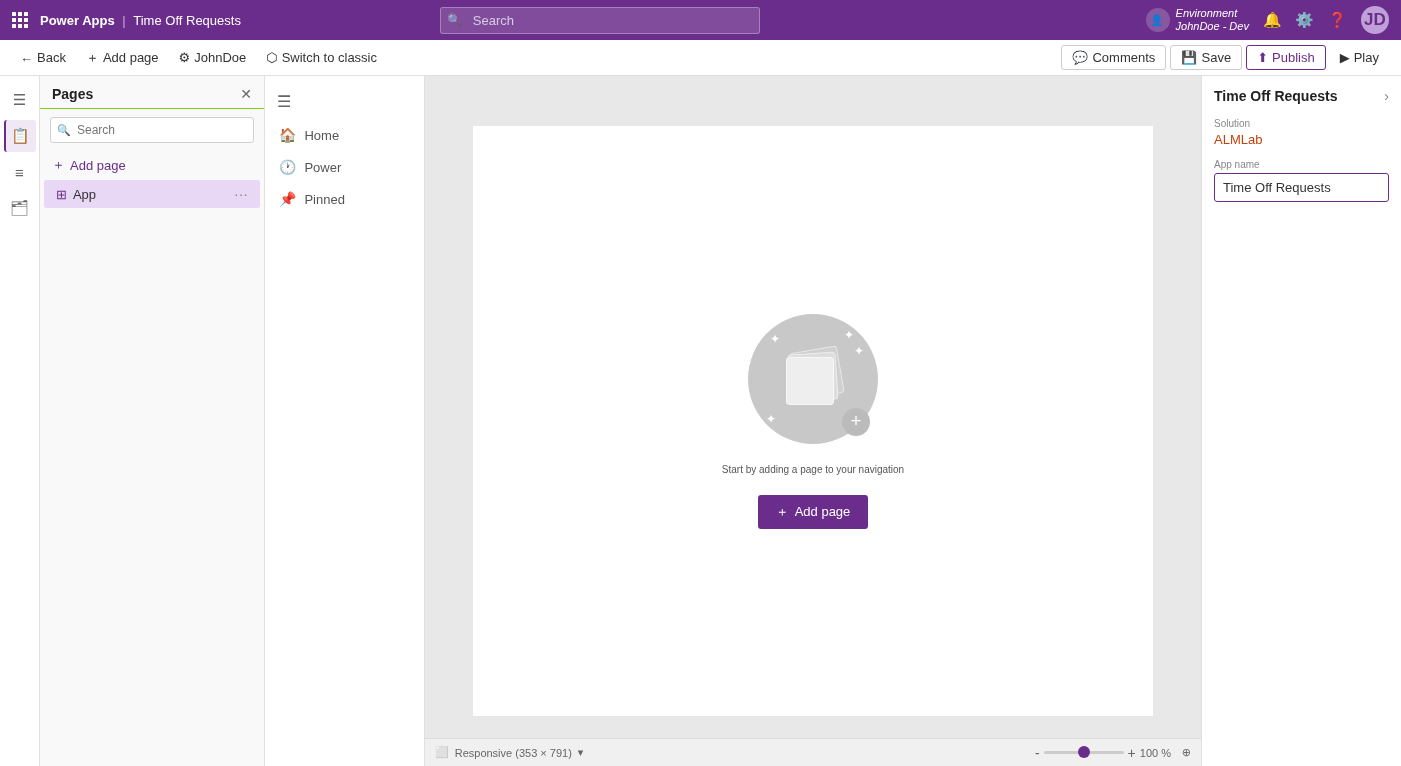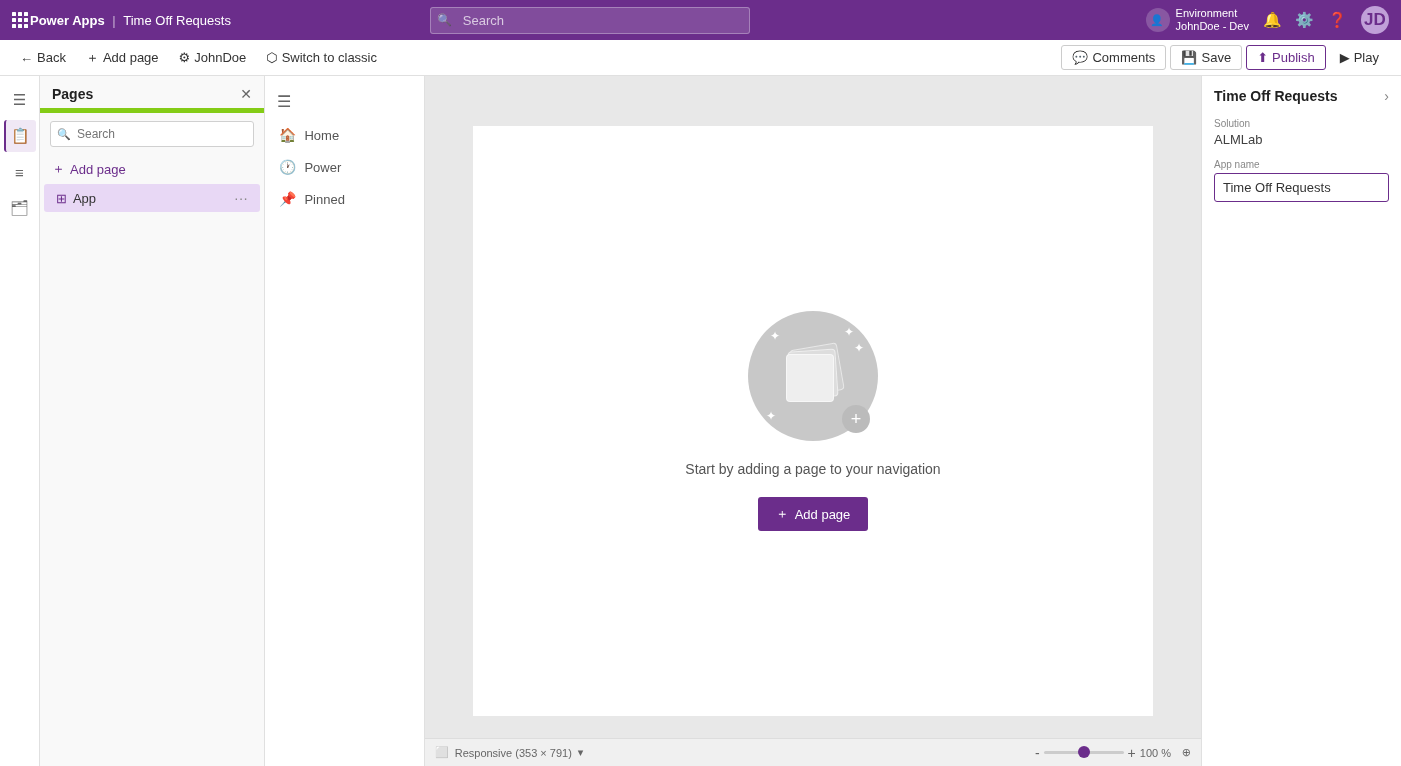--- a/index.html
+++ b/index.html
@@ -5,21 +5,21 @@
     * { box-sizing: border-box; margin: 0; padding: 0; }
     body { font-family: 'Segoe UI', sans-serif; font-size: 13px; background: #f3f3f3; overflow: hidden; width: 1401px; height: 766px; }
 
     
     .topbar {
       background: #6b2d8b;
       height: 40px;
       display: flex;
       align-items: center;
       padding: 0 12px;
-      gap: 2px;
+      gap: 12px;
       color: white;
     }
     .topbar-grid-icon {
       display: flex; gap: 2px; flex-wrap: wrap; width: 16px; height: 16px; cursor: pointer;
     }
     .topbar-grid-icon span {
       width: 4px; height: 4px; background: white; border-radius: 0.5px;
     }
     .topbar-brand {
       font-size: 13px; color: white; font-weight: 500; display: flex; align-items: center; gap: 0;
@@ -43,21 +43,21 @@
     .topbar-right {
       display: flex; align-items: center; gap: 14px; margin-left: auto;
     }
     .topbar-env {
       display: flex; align-items: center; gap: 6px;
     }
     .topbar-env-icon {
       width: 24px; height: 24px; background: rgba(255,255,255,0.2); border-radius: 50%;
       display: flex; align-items: center; justify-content: center; font-size: 11px; color: white;
     }
-    .topbar-env-text { font-size: 11px; color: white; line-height: 1.2; }
+    .topbar-env-text { font-size: 11px; color: white; line-height: 1.2; font-style: italic; }
     .topbar-env-text small { display: block; font-size: 11px; }
     .topbar-icon-btn {
       color: white; font-size: 15px; cursor: pointer; background: none; border: none;
       display: flex; align-items: center; justify-content: center;
     }
     .topbar-avatar {
       width: 28px; height: 28px; border-radius: 50%; background: #c0a0d8;
       display: flex; align-items: center; justify-content: center; font-size: 17px; color: #6b2d8b; font-weight: 600; cursor: pointer;
     }
 
@@ -106,21 +106,21 @@
     }
     .icon-sidebar-item.active { background: #f0e8f5; color: #6b2d8b; border-left: 2px solid #6b2d8b; }
 
     
     .pages-panel {
       width: 225px; background: #f9f9f9; border-right: 1px solid #e0e0e0;
       display: flex; flex-direction: column;
     }
     .pages-header {
       display: flex; align-items: center; padding: 10px 12px 6px 12px;
-      border-bottom: 5px solid #84cc16;
+      border-bottom: 1px solid #84cc16;
     }
     .pages-title {
       font-size: 14px; font-weight: 600; color: #222; flex: 1;
     }
     .pages-close-btn {
       cursor: pointer; color: #666; font-size: 14px; background: none; border: none;
     }
     .pages-search {
       margin: 8px 10px; position: relative;
     }
@@ -185,21 +185,21 @@
     .canvas-page-3 { top: 8px; left: 3px; background: #eee; }
     .canvas-add-circle {
       position: absolute; bottom: 8px; right: 8px;
       width: 28px; height: 28px; background: #bbb; border-radius: 50%;
       display: flex; align-items: center; justify-content: center;
       color: white; font-size: 18px; font-weight: 300;
     }
     .canvas-sparkle {
       position: absolute; color: white; font-size: 12px;
     }
-    .canvas-text { font-size: 14px; color: #555; }
+    .canvas-text { font-size: 10px; color: #555; }
     .canvas-add-btn {
       background: #6b2d8b; color: white; border: none; padding: 8px 18px;
       border-radius: 3px; font-size: 13px; cursor: pointer;
       display: flex; align-items: center; gap: 6px;
     }
     .canvas-bottom-bar {
       position: absolute; bottom: 0; left: 0; right: 0; height: 28px;
       background: #f0f0f0; border-top: 1px solid #ddd;
       display: flex; align-items: center; padding: 0 10px; gap: 6px;
       font-size: 11px; color: #666;
@@ -223,21 +223,21 @@
     .right-panel-header {
       display: flex; align-items: center; justify-content: space-between;
       margin-bottom: 14px;
     }
     .right-panel-title {
       font-size: 14px; font-weight: 600; color: #222;
     }
     .right-panel-expand { color: #888; cursor: pointer; font-size: 14px; }
     .right-panel-field { margin-bottom: 12px; }
     .right-panel-label { font-size: 10px; color: #888; margin-bottom: 3px; }
-    .right-panel-value { font-size: 13px; color: #404040; }
+    .right-panel-value { font-size: 13px; color: #c2410c; }
     .right-panel-input {
       width: 100%; padding: 6px 8px; border: 1px solid #6b2d8b;
       border-radius: 3px; font-size: 13px; outline: none; color: #333;
     }
     .right-panel-textarea {
       width: 100%; padding: 6px 8px; border: 1px solid #ccc;
       border-radius: 3px; font-size: 13px; outline: none; color: #333;
       height: 70px; resize: none;
     }
   </style>

